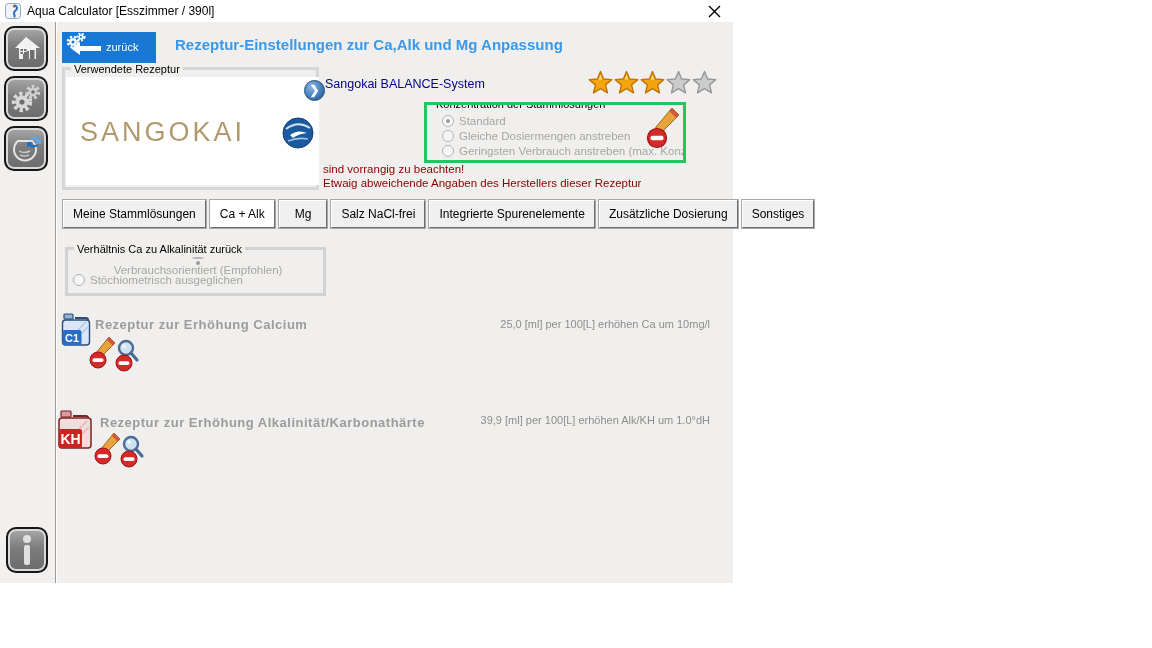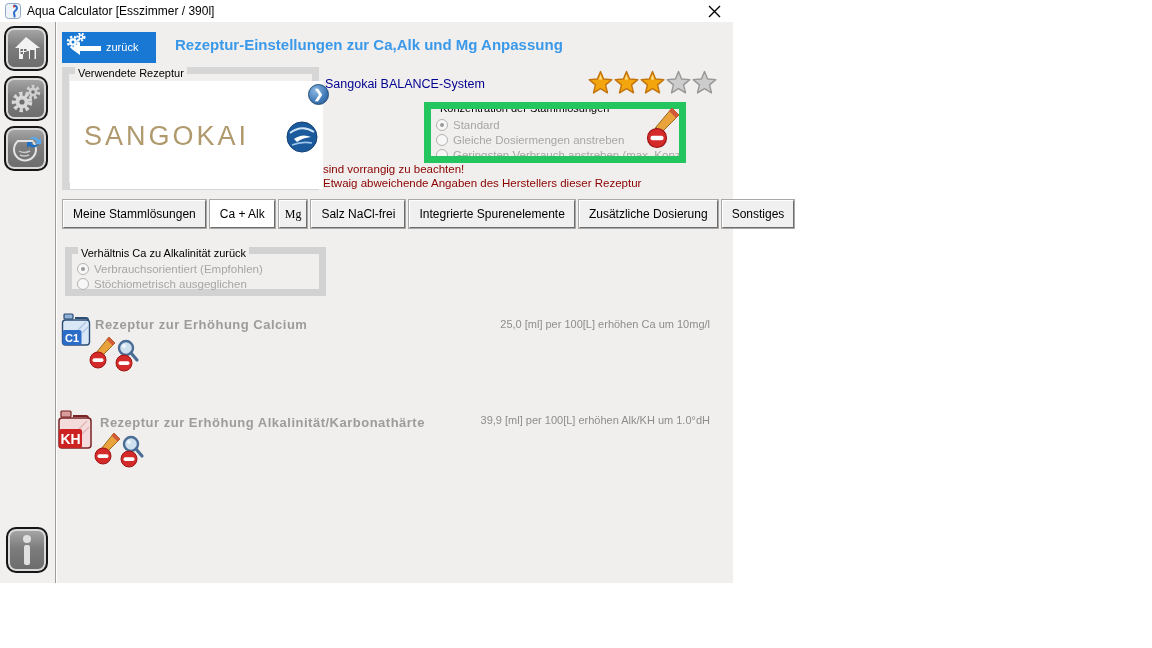--- a/index.html
+++ b/index.html
@@ -28,56 +28,56 @@
   
 
   .back-btn { position:absolute; left:5px; top:10px; width:94px; height:31px; background:var(--accent-blue,#1a78d5);
       display:flex; align-items:center; cursor:pointer; }
   .back-btn .gear-glyph { position:absolute; left:3px; top:1px; }
   .back-btn .arrow-glyph { position:absolute; left:9px; top:10px; }
   .back-btn .back-label { position:absolute; left:44px; top:9px; color:#fff; font-size:11px; }
   .page-title { position:absolute; left:118px; top:14px; font-size:15px; font-weight:bold; color:var(--title-blue,#3b99ea); }
 
   
-  .groupbox { position:absolute; border:7px solid #22c55e; background:transparent; }
+  .groupbox { position:absolute; border:3px solid #22c55e; background:transparent; }
   .groupbox .gb-label { position:absolute; top:-7px; left:6px; background:#f0efed; padding:0 3px; font-size:11px; color:#000; white-space:nowrap; }
 
   .recipe-group { left:5px; top:45px; width:257px; height:123px; border-color:#d6d6d6; }
   .logo-panel { position:absolute; left:1px; top:7px; width:253px; height:108px; background:#fff; }
   .logo-text { position:absolute; left:14px; top:40px; font-size:27px; color:var(--logo-gold,#b09a6d); letter-spacing:3px; font-weight:400; }
   .logo-globe { position:absolute; left:216px; top:40px; width:32px; height:32px; }
   .nav-circle { position:absolute; left:238px; top:3px; width:21px; height:21px; border-radius:50%;
       background:radial-gradient(circle at 35% 30%, #8cb8e2, #3f79b8 60%, #23537f); border:1px solid #1d4a74;
       display:flex; align-items:center; justify-content:center; cursor:pointer; }
   .nav-circle span { color:#fff; font-size:12px; font-weight:bold; line-height:1; transform:translateY(-1px); }
 
   .balance-title { position:absolute; left:268px; top:55px; font-size:12.5px; color:var(--navy,#000090); }
   .star-row { position:absolute; left:531px; top:48px; display:flex; gap:1px; cursor:pointer; }
   .star-row .star { width:25px; height:25px; display:block; }
 
-  .konz-group { left:367px; top:80px; width:262px; height:61px; overflow:hidden; }
+  .konz-group { left:367px; top:80px; width:262px; height:61px; overflow:hidden;padding-left:10px; }
   .warning { position:absolute; left:266px; top:140px; font-size:11.5px; color:var(--warning-red,#8b0000); line-height:14px; }
 
   .radio-row { display:flex; align-items:center; gap:5px; height:15px; margin-left:5px; white-space:nowrap; }
   .konz-group .radio-row:first-of-type { margin-top:8px; }
   .radio-circle { width:12px; height:12px; min-width:12px; border-radius:50%; background:#f7f7f7; border:1px solid #b3b3b3; position:relative; }
   .radio-circle.checked::after { content:""; position:absolute; left:3px; top:3px; width:4px; height:4px; border-radius:50%; background:#9b9b9b; }
   .radio-label { font-size:11.5px; color:#a6a6a6; }
 
   .edit-blocked-lg { position:absolute; left:588px; top:84px; width:36px; height:44px; }
 
   
   .tabs { position:absolute; left:6px; top:178px; display:flex; gap:4px; }
   .tab { height:28px; padding:0 9px; background:#f0f0f0; font-size:12px; color:#000; display:flex; align-items:center;
       border:1px solid; border-color:#ffffff #6d6d6d #6d6d6d #ffffff; box-shadow:0 0 0 1px #a8a8a8; cursor:pointer; white-space:nowrap; }
   .tab.active { background:#fff; }
-  .tab.mg { padding:0 5px;font-family:Liberation Serif, serif; }
+  .tab.mg { padding:0 15px; }
 
   .ratio-group { left:8px; top:225px; width:261px; height:49px; border-color:#d2d2d2; }
-  .ratio-group .radio-row:first-of-type { margin-top:7px; }
+  .ratio-group .radio-row:first-of-type { margin-top:7px;flex-direction:column; }
 
   
   .recipe-heading { position:absolute; font-size:13px; font-weight:bold; color:#9c9c9c; letter-spacing:0.5px; }
   .recipe-value { position:absolute; width:290px; text-align:right; font-size:11px; color:#8d8d8d; }
   .canister { position:absolute; }
   .action-icon { position:absolute; cursor:pointer; }
 
   .r1-can { left:4px; top:291px; width:30px; height:34px; }
   .r1-heading { left:38px; top:295px; }
   .r1-value { left:363px; top:296px; }

